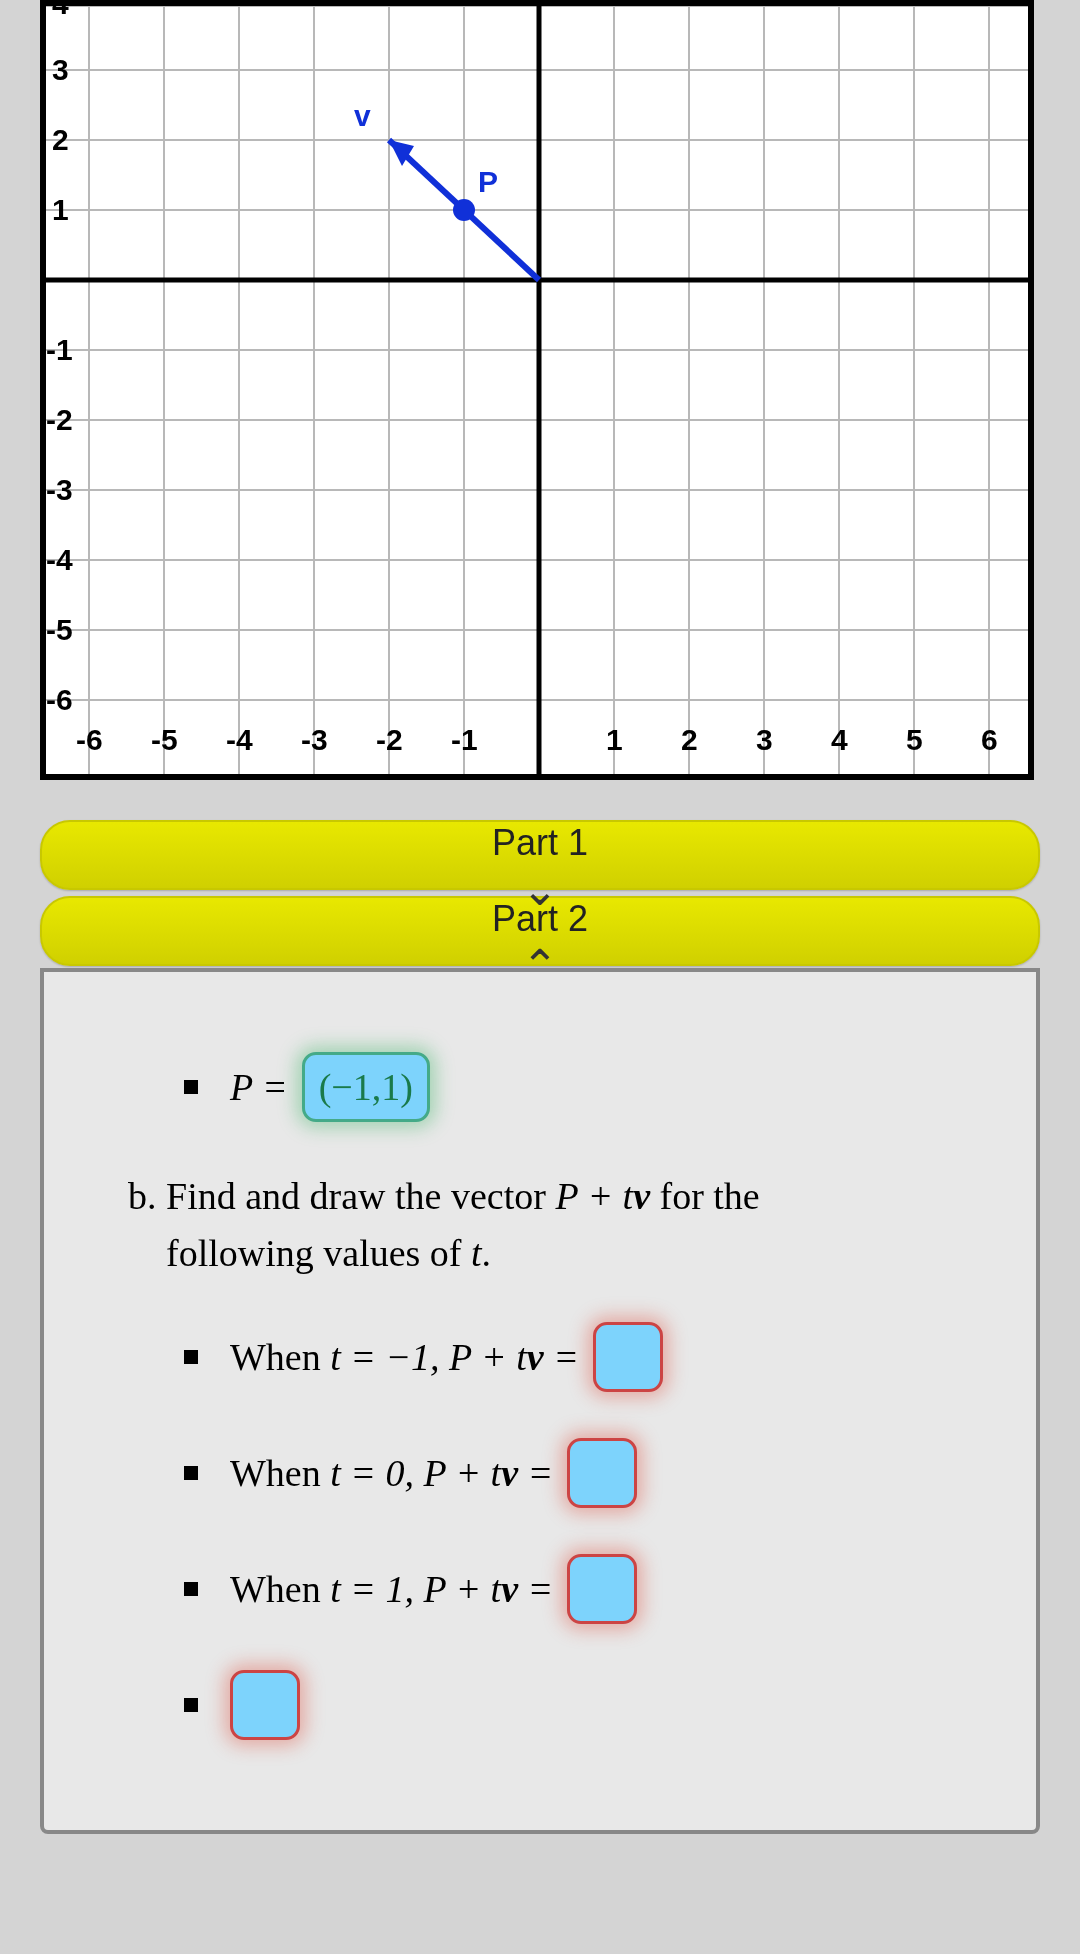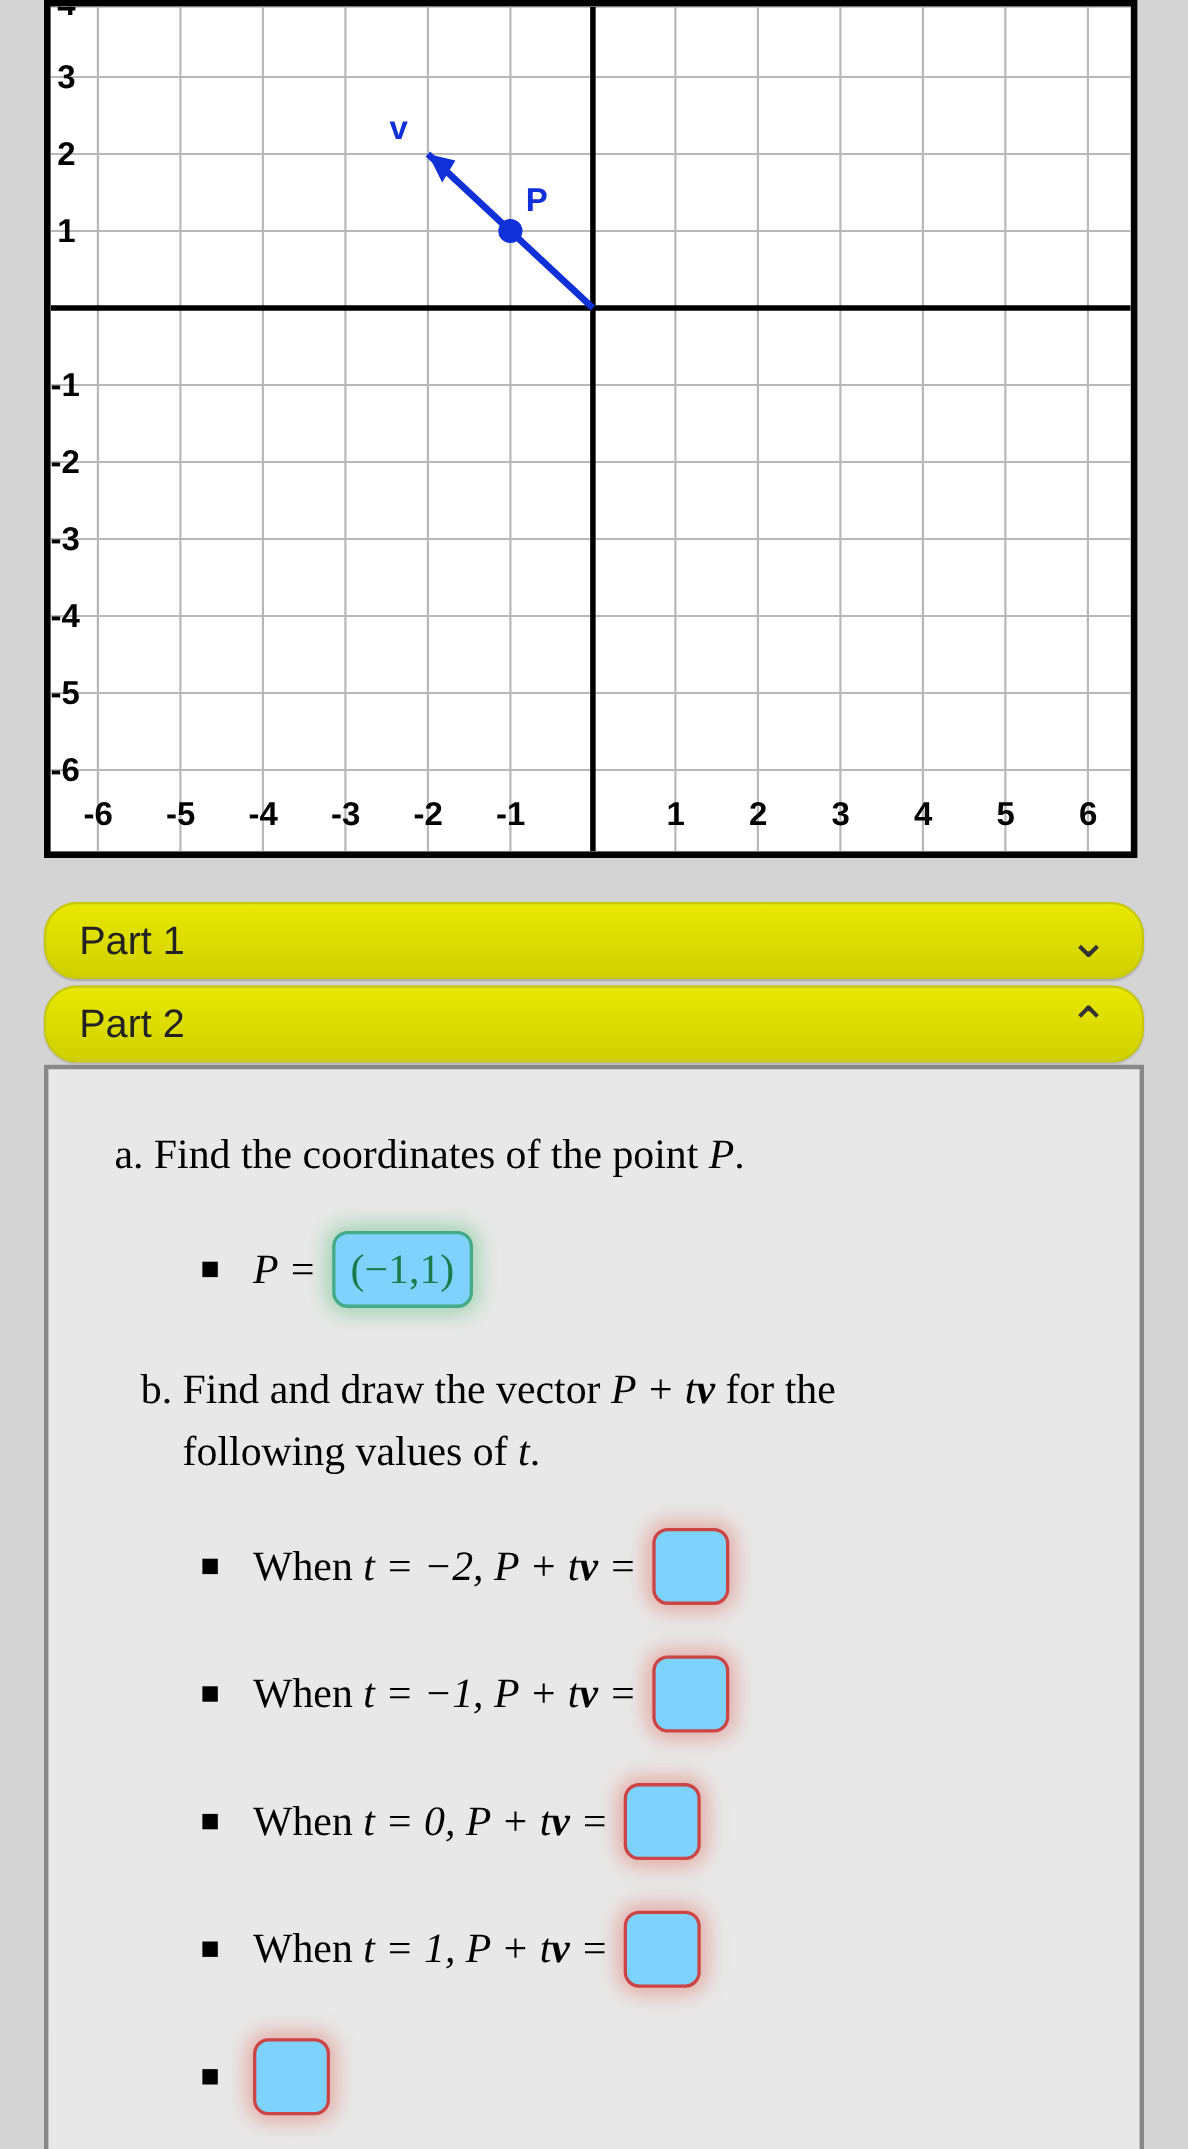--- a/index.html
+++ b/index.html
@@ -33,20 +33,21 @@
     border-radius: 30px;
     height: 70px;
     display: flex;
     align-items: center;
     justify-content: space-between;
     padding: 0 30px;
     font-family: Arial, Helvetica, sans-serif;
     font-size: 36px;
     color: #222;
     box-shadow: 0 1px 2px rgba(0,0,0,0.2);
+    flex-direction: column;
   }
   .chevron { font-size: 44px; color: #333; font-weight: 300; }
   .content-panel {
     background: #e8e8e8;
     border: 4px solid #888;
     border-radius: 8px;
     border-top-left-radius: 0;
     border-top-right-radius: 0;
     padding: 50px 40px 50px 60px;
     margin-top: -4px;
@@ -170,44 +171,36 @@
     <span class="chevron">⌄</span>
   </div>
 
   <div class="accordion">
     <span>Part 2</span>
     <span class="chevron">⌃</span>
   </div>
 
   <div class="content-panel">
 
-    <div class="qline">
-      <span>a. Find the coordinates of the point </span><span class="math">P</span><span>.</span>
-    </div>
     <div class="sub-list">
       <div class="sub-item">
         <span class="bullet"></span>
         <span class="math">P =</span>
         <span class="answer-box correct">(−1,1)</span>
       </div>
     </div>
 
     <div class="prompt-b">
       <span>b. Find and draw the vector </span><span class="math"><span>P + t</span><span class="mbold">v</span></span><span> for the</span><br>
       &nbsp;&nbsp;&nbsp;&nbsp;<span>following values of </span><span class="math">t</span><span>.</span>
     </div>
 
     <div class="sub-list">
       <div class="sub-item">
         <span class="bullet"></span>
-        <span><span>When </span><span class="math"><span>t = −2, P + t</span><span class="mbold">v</span><span> =</span></span></span>
-        <span class="answer-box"></span>
-      </div>
-      <div class="sub-item">
-        <span class="bullet"></span>
         <span><span>When </span><span class="math"><span>t = −1, P + t</span><span class="mbold">v</span><span> =</span></span></span>
         <span class="answer-box"></span>
       </div>
       <div class="sub-item">
         <span class="bullet"></span>
         <span><span>When </span><span class="math"><span>t = 0, P + t</span><span class="mbold">v</span><span> =</span></span></span>
         <span class="answer-box"></span>
       </div>
       <div class="sub-item">
         <span class="bullet"></span>

